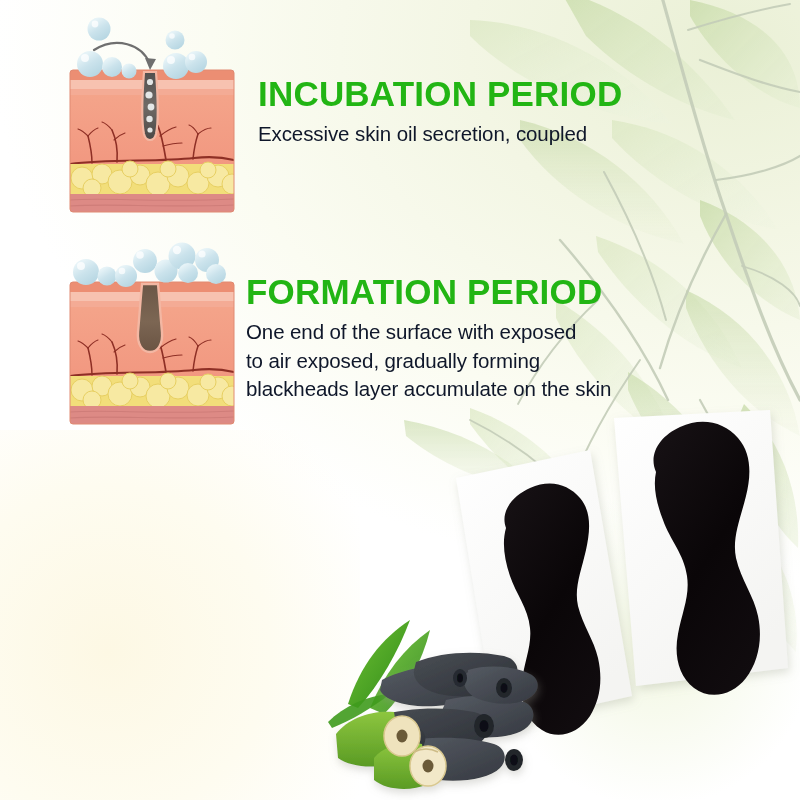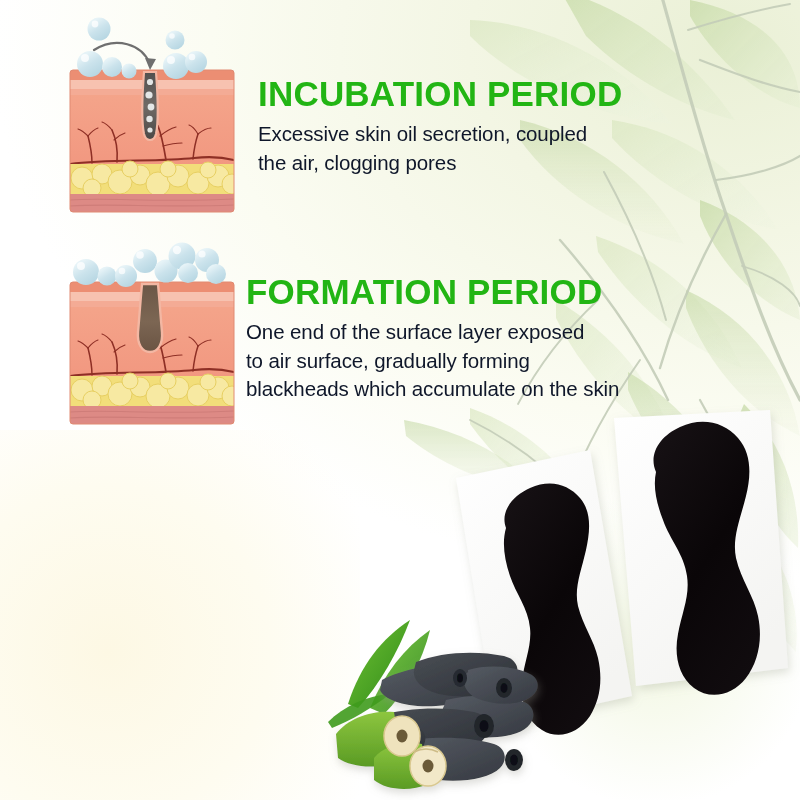--- a/index.html
+++ b/index.html
@@ -297,30 +297,29 @@
         <circle cx="140" cy="16" r="3.6" fill="#ffffff" opacity="0.72"></circle>
         <circle cx="154" cy="36" r="10" fill="url(#bub2)"></circle>
       </g>
     </svg>
   </div>
 
   <div class="text-block" id="block-incubation">
     <h2 class="heading">INCUBATION PERIOD</h2>
     <p class="body-copy">
       <span class="ln">Excessive skin oil secretion, coupled</span>
-      <span class="ln">the air, clogging pores</span>
     </p>
   </div>
 
   <div class="text-block" id="block-formation">
     <h2 class="heading">FORMATION PERIOD</h2>
     <p class="body-copy">
-      <span class="ln">One end of the surface layer exposed</span>
-      <span class="ln">to air surface, gradually forming</span>
-      <span class="ln">blackheads which accumulate on the skin</span>
+      <span class="ln">One end of the surface with exposed</span>
+      <span class="ln">to air exposed, gradually forming</span>
+      <span class="ln">blackheads layer accumulate on the skin</span>
     </p>
   </div>
 
   <div id="product-photo">
     <svg width="360" height="400" viewBox="0 0 360 400">
       <defs>
         <linearGradient id="card" x1="0" y1="0" x2="0.6" y2="1">
           <stop offset="0" stop-color="#ffffff"></stop>
           <stop offset="1" stop-color="#f4f4f2"></stop>
         </linearGradient>

